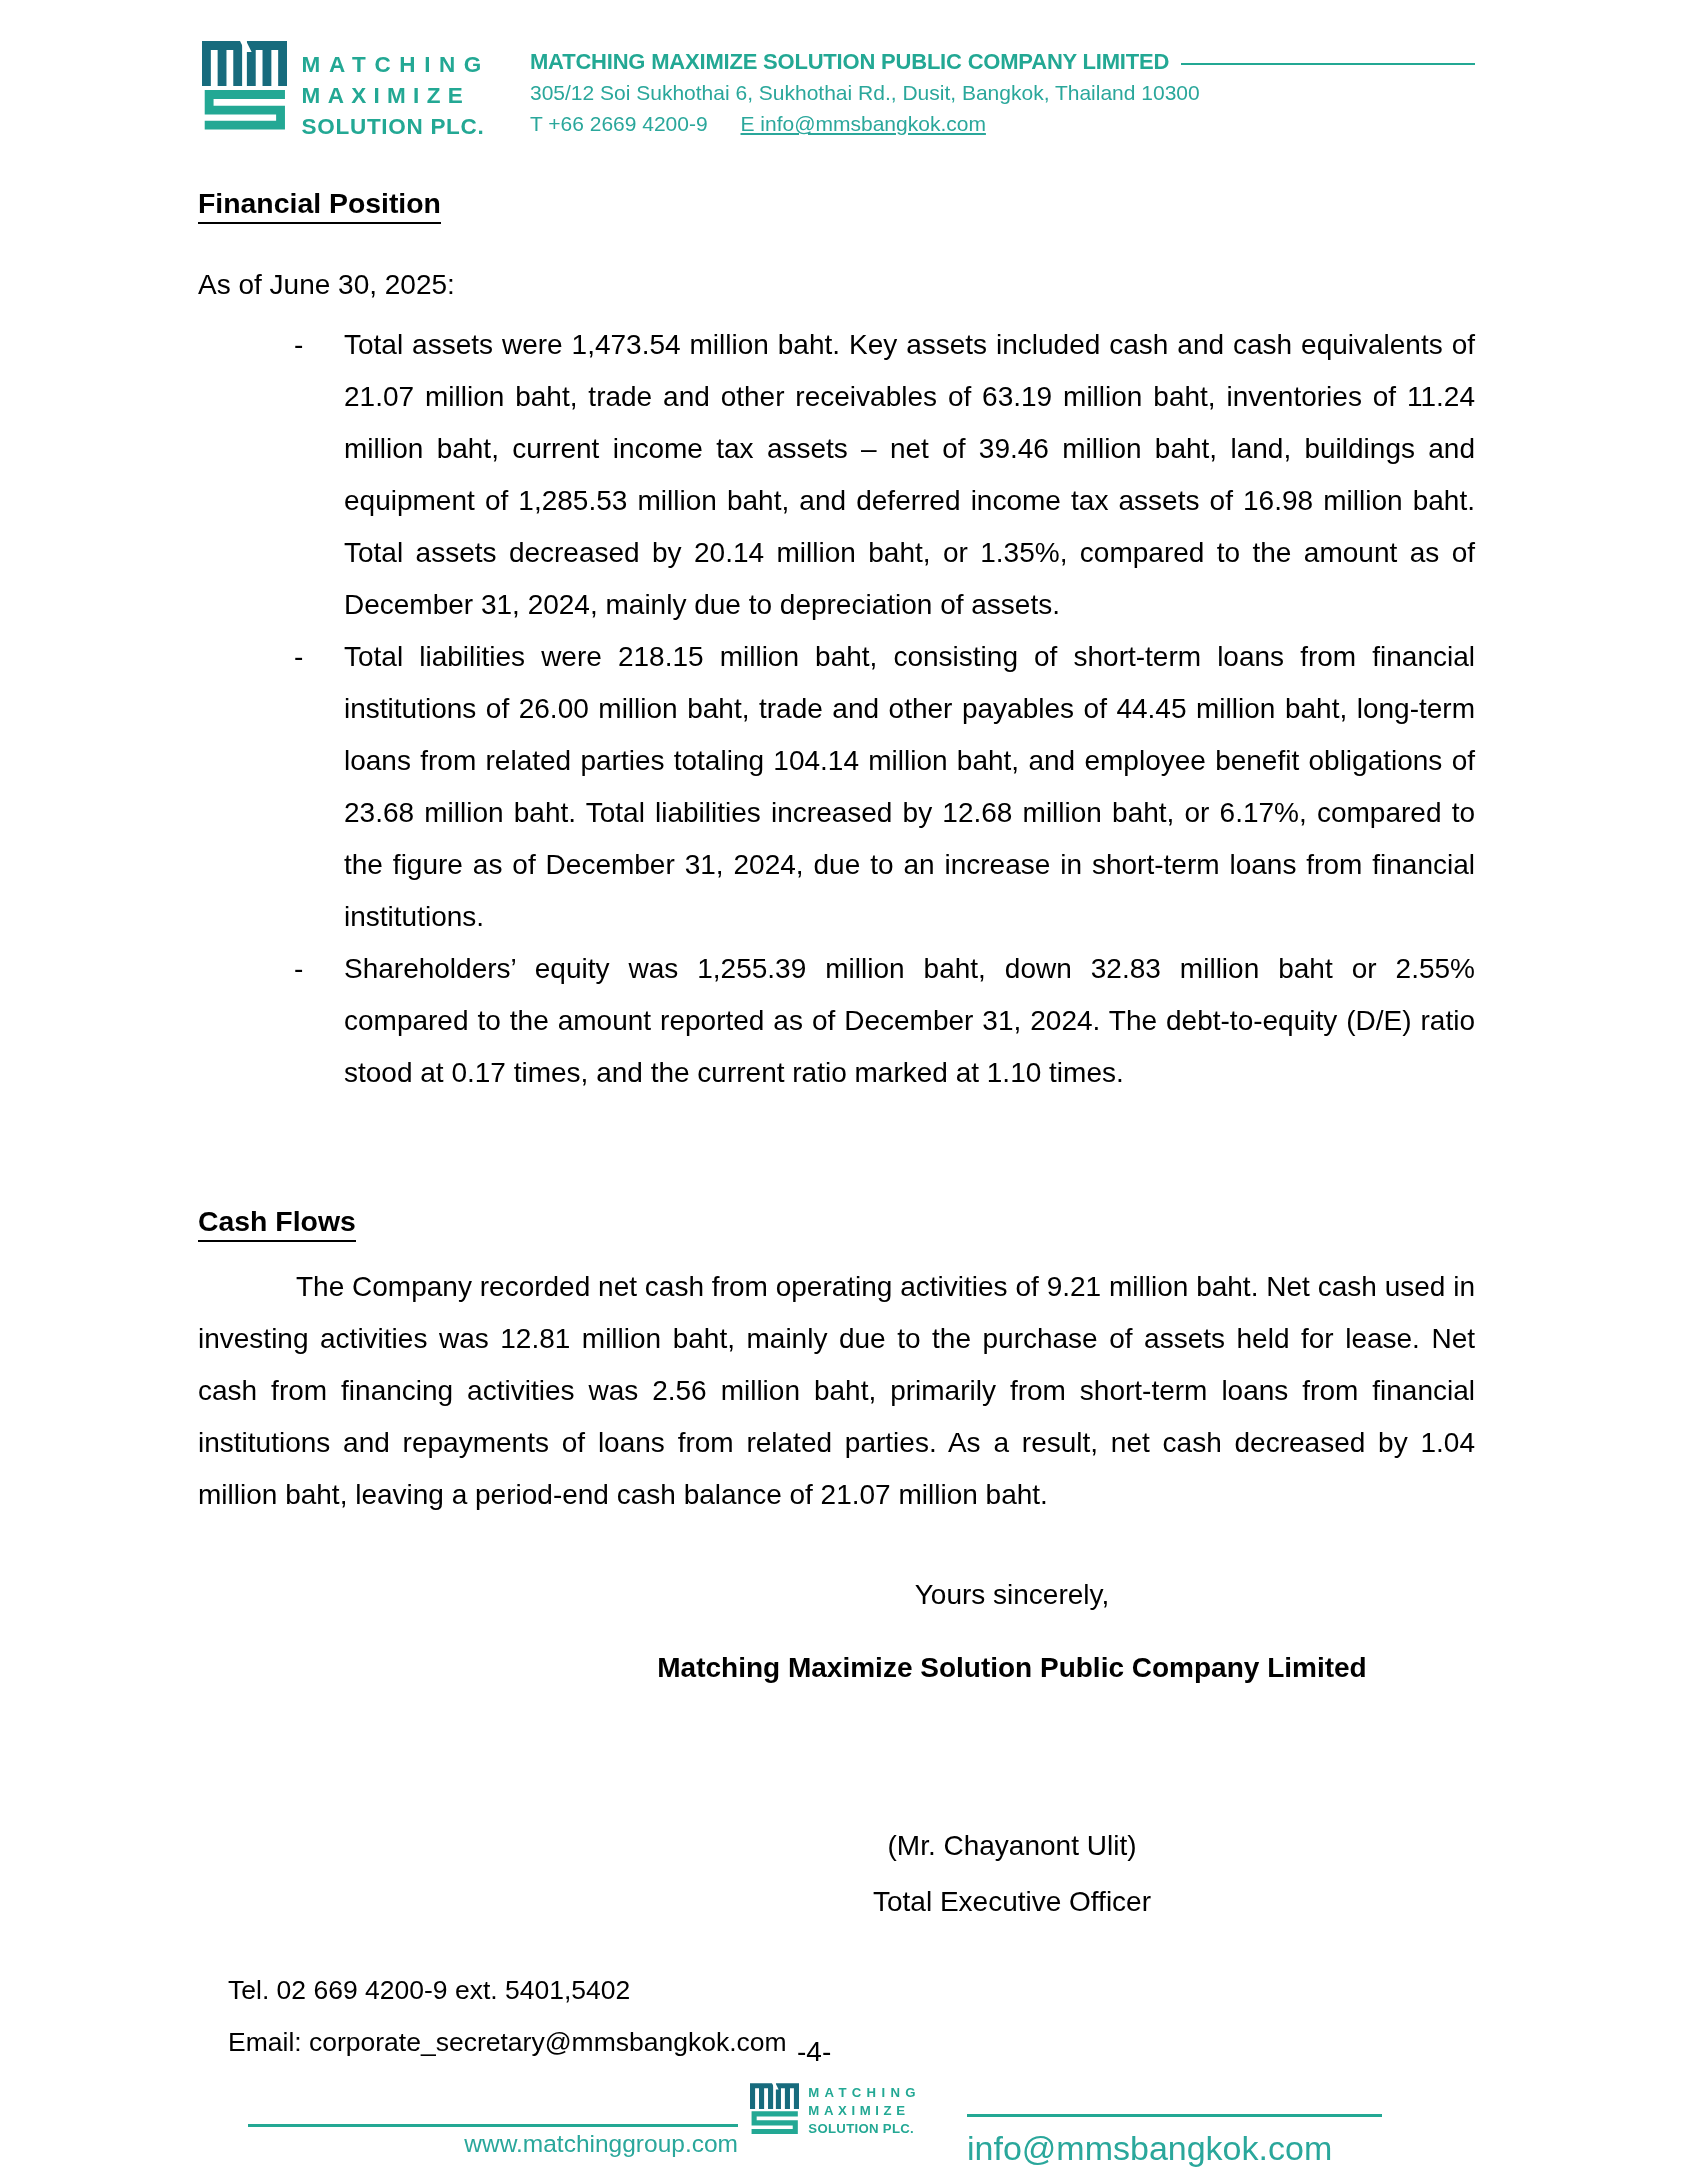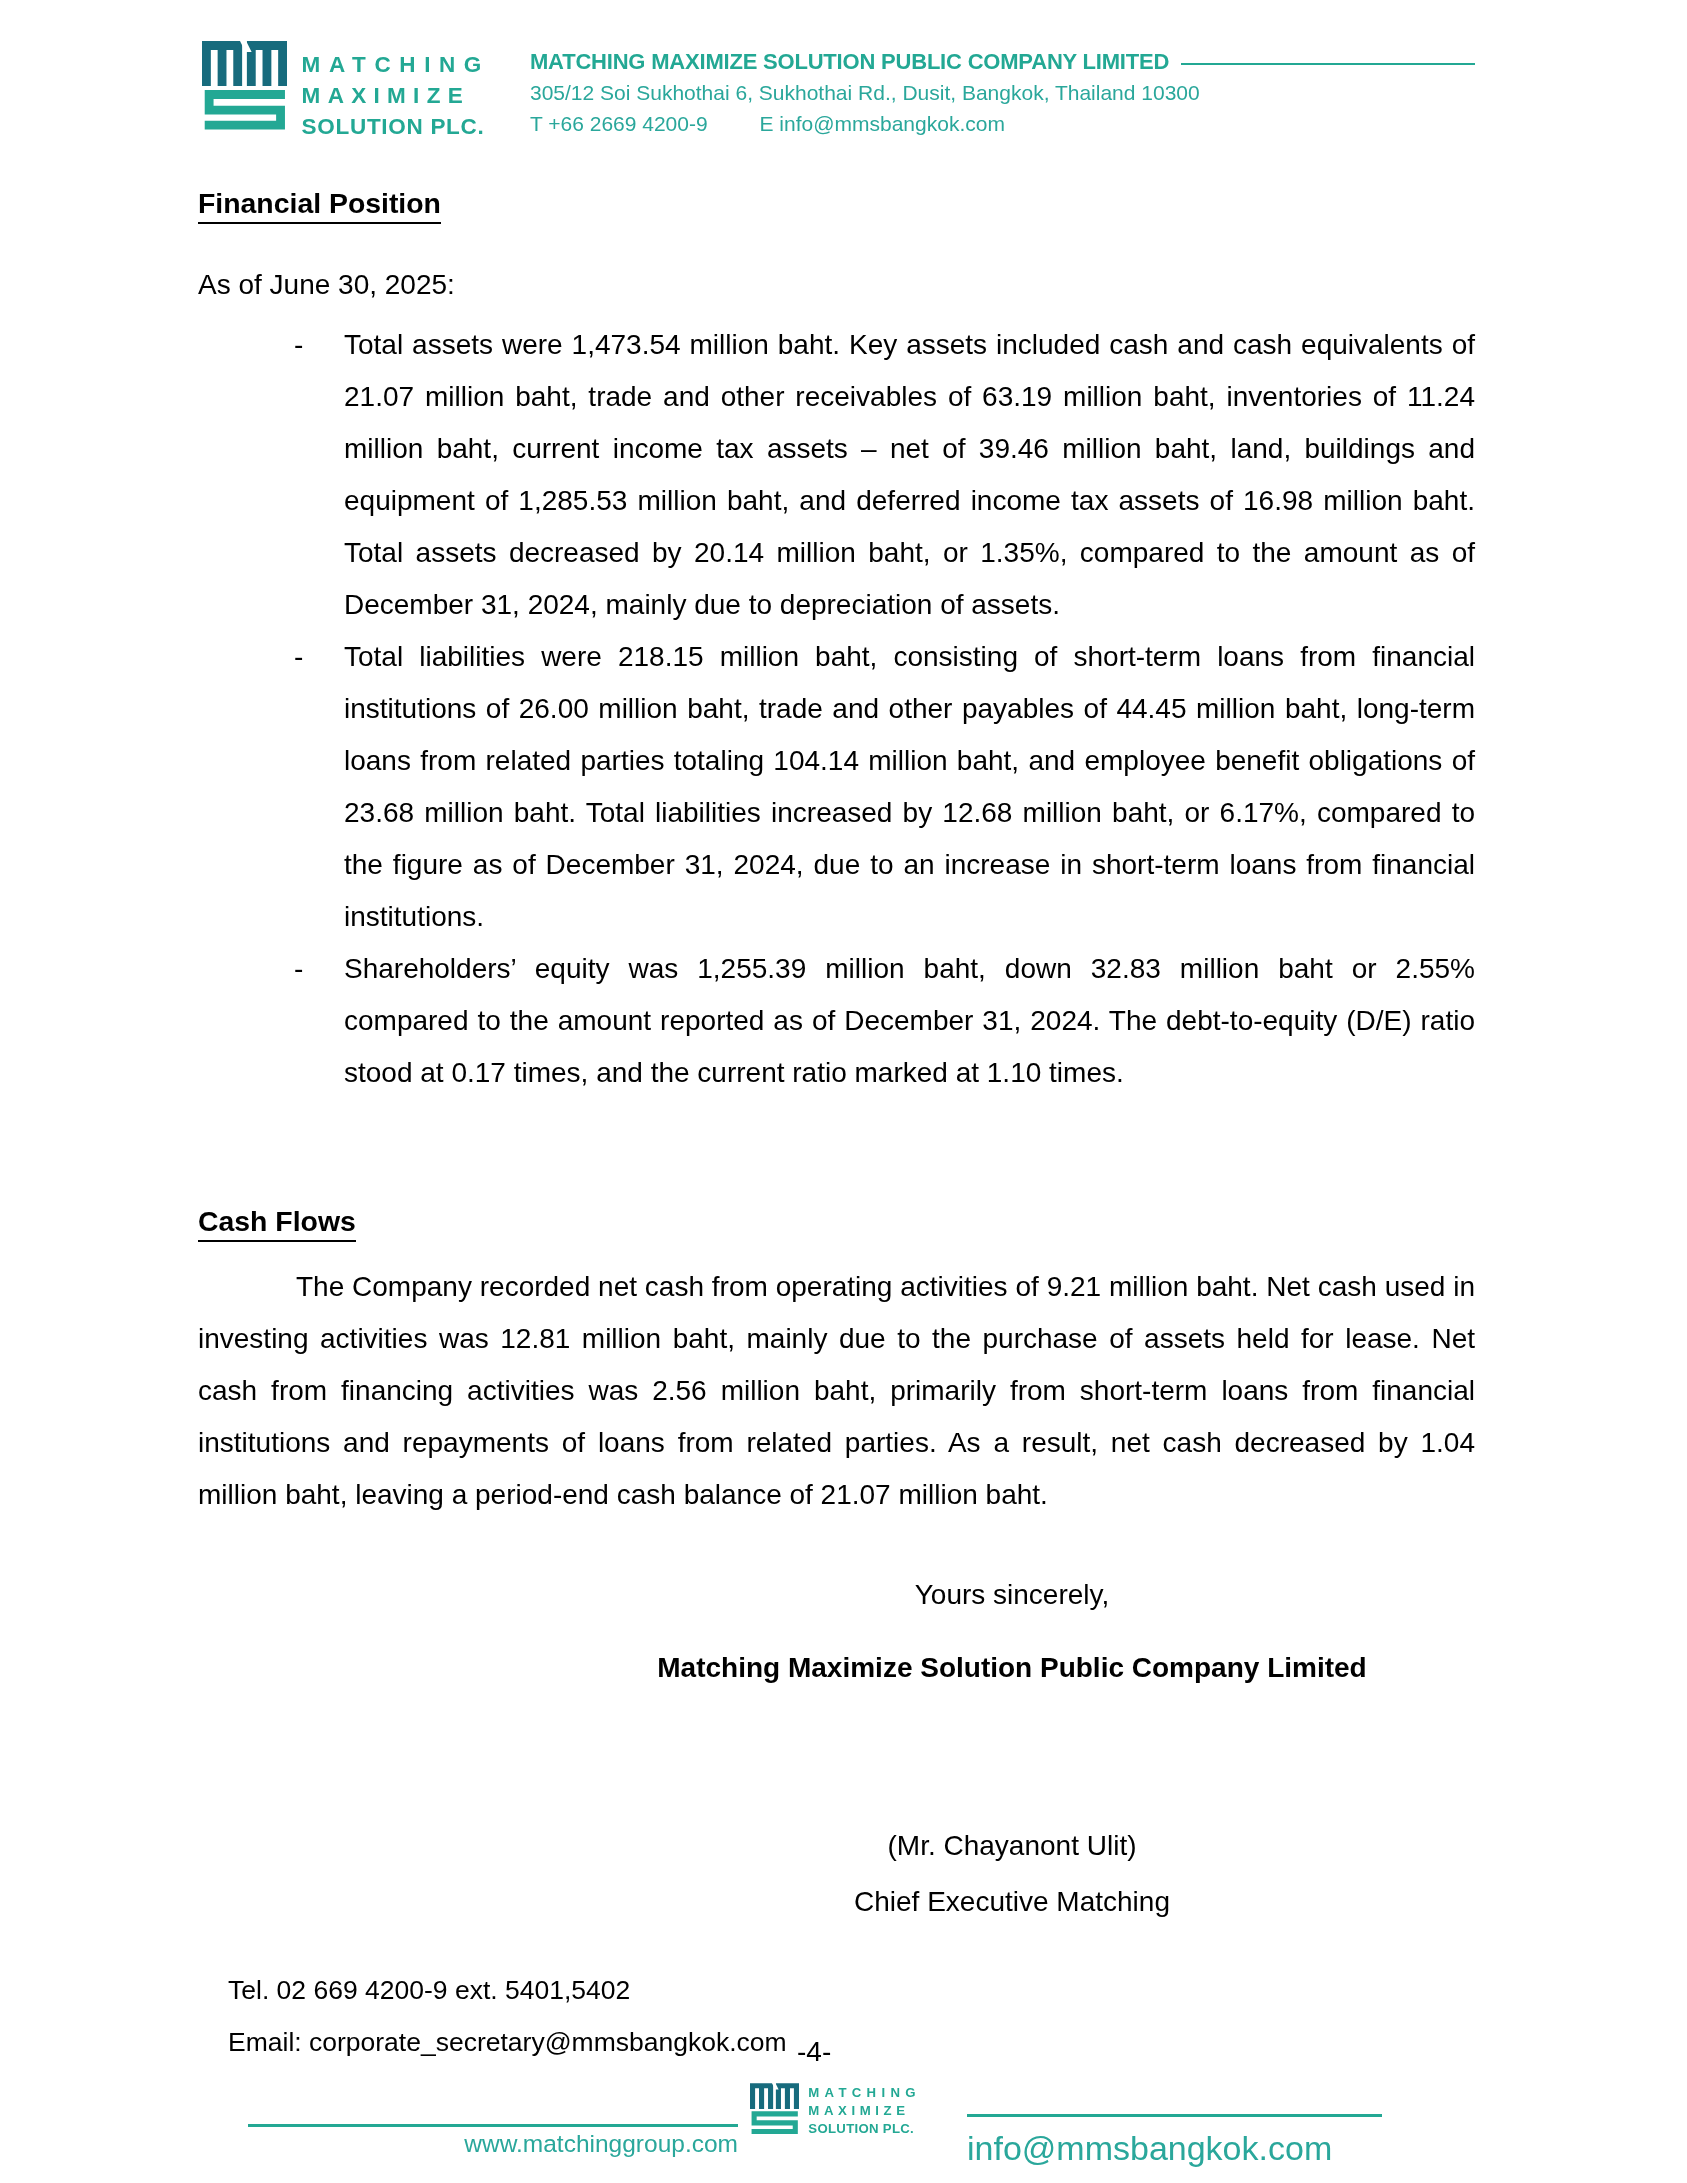--- a/index.html
+++ b/index.html
@@ -15,21 +15,21 @@
   .logo-text{display:flex;flex-direction:column;margin-top:8px;}
   .logo-text span{font-weight:700;color:var(--green);font-size:22.5px;line-height:31px;white-space:nowrap;}
   .logo-l1{letter-spacing:8.6px;}
   .logo-l2{letter-spacing:7.3px;}
   .logo-l3{letter-spacing:0.7px;}
   .header-right{margin-left:40px;margin-top:5.3px;flex:1;}
   .hr-line1{display:flex;align-items:center;gap:12px;line-height:31px;}
   .company-name{font-weight:700;color:var(--green);font-size:22px;letter-spacing:-0.2px;white-space:nowrap;}
   .name-rule{flex:1;height:2.6px;background:var(--green);margin-top:4px;}
   .hr-line2,.hr-line3{color:var(--green-light);font-size:21px;line-height:31px;}
-  .contact-email{margin-left:46px;}
+  .contact-email{margin-left:27px;text-decoration:underline;}
   
   .content{position:absolute;top:179px;left:198px;right:212px;}
   .sec-heading{font-size:28.4px;font-weight:700;line-height:48px;margin:0;}
   .sec-heading span{border-bottom:2.6px solid #000;padding-bottom:3.3px;}
   .asof{font-size:28px;line-height:52px;margin:32px 0 0 0;}
   ul.bullets{list-style:none;margin:8px 0 0 0;padding:0;}
   ul.bullets li{position:relative;padding-left:146px;text-align:justify;font-size:28px;line-height:52px;}
   ul.bullets .dash{position:absolute;left:96px;top:0;}
   .cash-heading{margin-top:98px;}
   .para{font-size:28px;line-height:52px;text-align:justify;margin:16px 0 0 0;text-indent:98px;}
@@ -113,21 +113,21 @@
       <span>Cash Flows</span>
     </h1>
 
     <p class="para">The Company recorded net cash from operating activities of 9.21 million baht. Net cash used in investing activities was 12.81 million baht, mainly due to the purchase of assets held for lease. Net cash from financing activities was 2.56 million baht, primarily from short-term loans from financial institutions and repayments of loans from related parties. As a result, net cash decreased by 1.04 million baht, leaving a period-end cash balance of 21.07 million baht.</p>
 
 
     <div class="sig">
       <div class="sig-salutation">Yours sincerely,</div>
       <div class="sig-company">Matching Maximize Solution Public Company Limited</div>
       <div class="sig-name">(Mr. Chayanont Ulit)</div>
-      <div class="sig-title">Chief Executive Matching</div>
+      <div class="sig-title">Total Executive Officer</div>
     </div>
 
   </div>
 
   <div class="footer-left">
     <div>Tel. 02 669 4200-9 ext. 5401,5402</div>
     <div>Email: corporate_secretary@mmsbangkok.com</div>
   </div>
 
   <div class="page-number">-4-</div>

